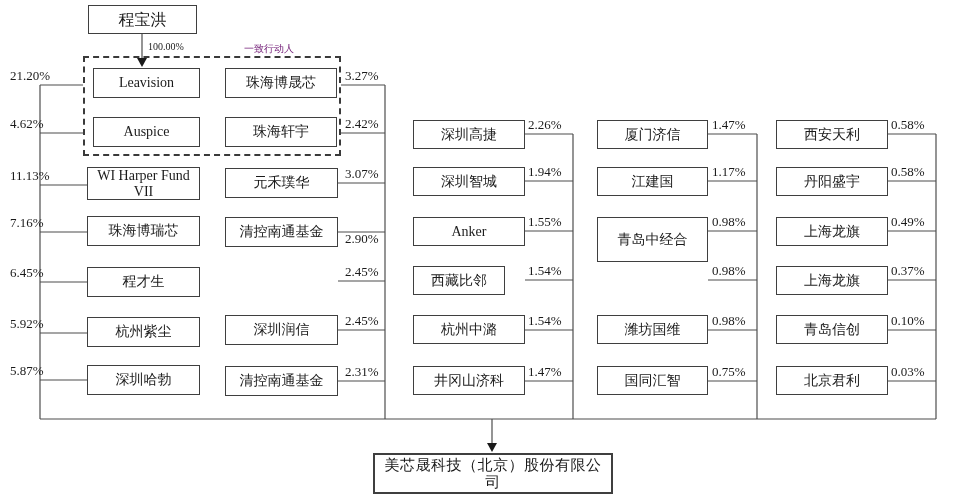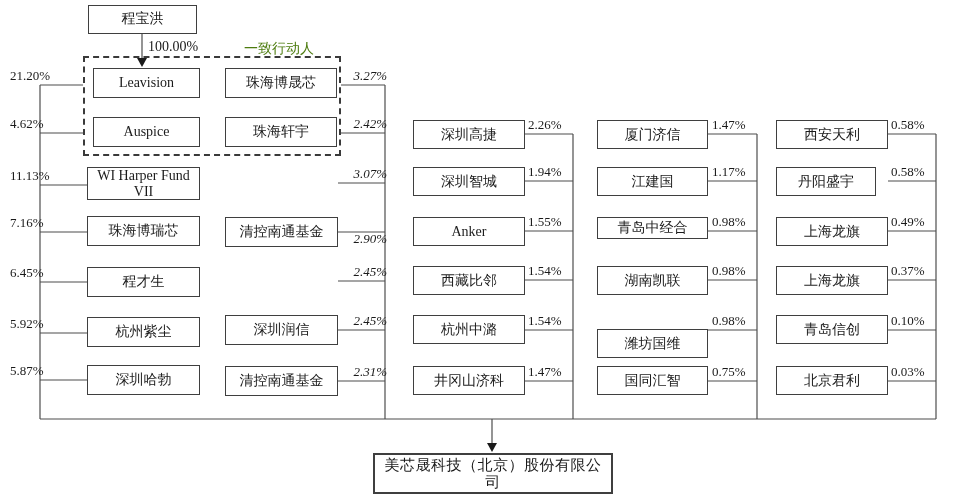--- a/index.html
+++ b/index.html
@@ -14,37 +14,37 @@
   #wires{position:absolute;left:0;top:0;width:956px;height:502px;}
   .ebox{
     position:absolute;
     border:1.5px solid #3f3f3f;
     background:#ffffff;
     display:flex;align-items:center;justify-content:center;
     text-align:center;
     font-size:14px;line-height:1.12;
     padding:0 3px;box-sizing:border-box;
   }
-  .rootbox{font-size:14px;font-family:Liberation Mono, monospace;}
+  .rootbox{font-size:16px;}
   .companybox{border-width:2px;font-size:15px;letter-spacing:.5px;}
   .dashedbox{
     position:absolute;border:2px dashed #3a3a3a;background:transparent;
     box-sizing:border-box;
   }
   .pct{
     position:absolute;
     font-size:13px;line-height:14px;height:14px;
     white-space:nowrap;
   }
   .pr{text-align:left;}
-  .pl{text-align:right;font-style:italic;}
+  .pl{text-align:left;}
   .floatlbl{
-    position:absolute;font-size:14px;line-height:15px;white-space:nowrap;
-  }
-  .muted{color:#4d7c0f;background:#ffffff;padding:0 4px;}
+    position:absolute;font-size:10px;line-height:15px;white-space:nowrap;
+  }
+  .muted{color:#701a75;background:#ffffff;padding:0 4px;}
 </style>
 </head>
 <body>
 
 <div id="stage">
 
   <svg id="wires" viewBox="0 0 956 502" xmlns="http://www.w3.org/2000/svg">
     <g stroke="#4d4d4d" stroke-width="1.2" fill="none">
 
       <path d="M40,85 V419"></path>
@@ -139,20 +139,23 @@
   <div class="pct pr" style="left:10px;top:266px;width:72px">6.45%</div>
   <div class="pct pr" style="left:10px;top:317px;width:72px">5.92%</div>
   <div class="pct pr" style="left:10px;top:364px;width:72px">5.87%</div>
 
   <div class="ebox" style="left:225px;top:68px;width:112px;height:30px">
       <span>珠海博晟芯</span>
     </div>
   <div class="ebox" style="left:225px;top:117px;width:112px;height:30px">
       <span>珠海轩宇</span>
     </div>
+  <div class="ebox" style="left:225px;top:168px;width:113px;height:30px">
+      <span>元禾璞华</span>
+    </div>
   <div class="ebox" style="left:225px;top:217px;width:113px;height:30px">
       <span>清控南通基金</span>
     </div>
   <div class="ebox" style="left:225px;top:315px;width:113px;height:30px">
       <span>深圳润信</span>
     </div>
   <div class="ebox" style="left:225px;top:366px;width:113px;height:30px">
       <span>清控南通基金</span>
     </div>
 
@@ -166,21 +169,21 @@
 
   <div class="ebox" style="left:413px;top:120px;width:112px;height:29px">
       <span>深圳高捷</span>
     </div>
   <div class="ebox" style="left:413px;top:167px;width:112px;height:29px">
       <span>深圳智城</span>
     </div>
   <div class="ebox" style="left:413px;top:217px;width:112px;height:29px">
       <span>Anker</span>
     </div>
-  <div class="ebox" style="left:413px;top:266px;width:112px;height:29px">
+  <div class="ebox" style="left:413px;top:266px;width:92px;height:29px">
       <span>西藏比邻</span>
     </div>
   <div class="ebox" style="left:413px;top:315px;width:112px;height:29px">
       <span>杭州中潞</span>
     </div>
   <div class="ebox" style="left:413px;top:366px;width:112px;height:29px">
       <span>井冈山济科</span>
     </div>
 
   <div class="pct pr" style="left:528px;top:118px;width:42px">2.26%</div>
@@ -189,44 +192,41 @@
   <div class="pct pr" style="left:528px;top:264px;width:42px">1.54%</div>
   <div class="pct pr" style="left:528px;top:314px;width:42px">1.54%</div>
   <div class="pct pr" style="left:528px;top:365px;width:42px">1.47%</div>
 
   <div class="ebox" style="left:597px;top:120px;width:111px;height:29px">
       <span>厦门济信</span>
     </div>
   <div class="ebox" style="left:597px;top:167px;width:111px;height:29px">
       <span>江建国</span>
     </div>
-  <div class="ebox" style="left:597px;top:217px;width:111px;height:22px">
+  <div class="ebox" style="left:597px;top:217px;width:111px;height:45px">
       <span>青岛中经合</span>
     </div>
-  <div class="ebox" style="left:597px;top:266px;width:111px;height:29px">
-      <span>湖南凯联</span>
-    </div>
-  <div class="ebox" style="left:597px;top:329px;width:111px;height:29px">
+  <div class="ebox" style="left:597px;top:315px;width:111px;height:29px">
       <span>潍坊国维</span>
     </div>
   <div class="ebox" style="left:597px;top:366px;width:111px;height:29px">
       <span>国同汇智</span>
     </div>
 
   <div class="pct pr" style="left:712px;top:118px;width:42px">1.47%</div>
   <div class="pct pr" style="left:712px;top:165px;width:42px">1.17%</div>
   <div class="pct pr" style="left:712px;top:215px;width:42px">0.98%</div>
   <div class="pct pr" style="left:712px;top:264px;width:42px">0.98%</div>
   <div class="pct pr" style="left:712px;top:314px;width:42px">0.98%</div>
   <div class="pct pr" style="left:712px;top:365px;width:42px">0.75%</div>
 
   <div class="ebox" style="left:776px;top:120px;width:112px;height:29px">
       <span>西安天利</span>
     </div>
-  <div class="ebox" style="left:776px;top:167px;width:100px;height:29px">
+  <div class="ebox" style="left:776px;top:167px;width:112px;height:29px">
       <span>丹阳盛宇</span>
     </div>
   <div class="ebox" style="left:776px;top:217px;width:112px;height:29px">
       <span>上海龙旗</span>
     </div>
   <div class="ebox" style="left:776px;top:266px;width:112px;height:29px">
       <span>上海龙旗</span>
     </div>
   <div class="ebox" style="left:776px;top:315px;width:112px;height:29px">
       <span>青岛信创</span>

